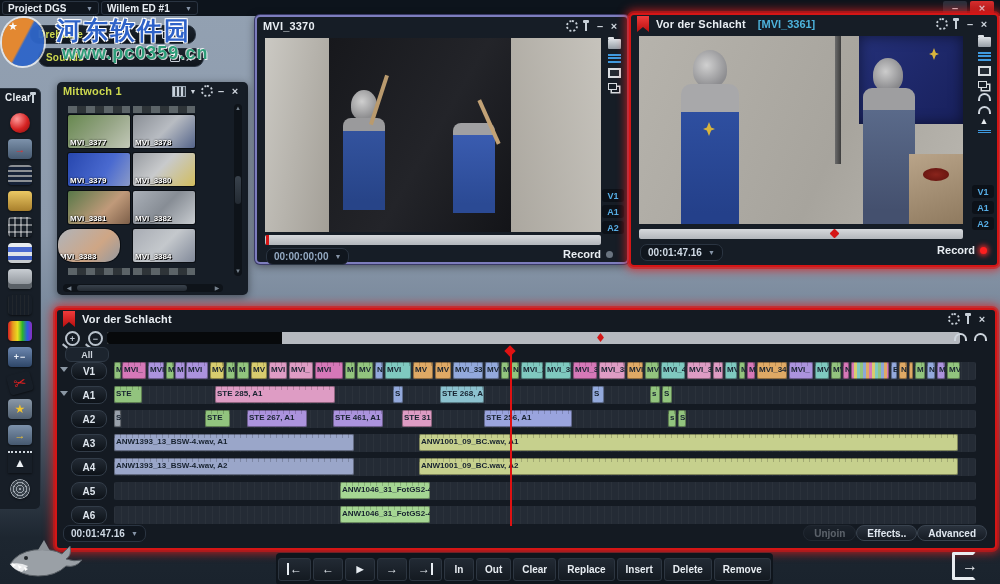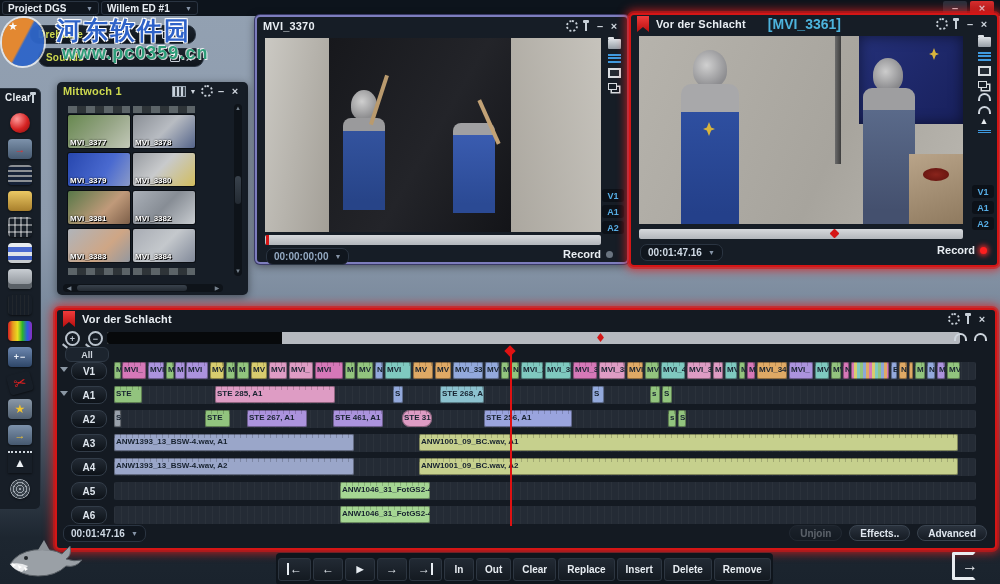--- a/index.html
+++ b/index.html
@@ -2,21 +2,21 @@
 <html><head>
 <meta charset="utf-8">
 <style>
   html,body{margin:0;padding:0;background:#222;font-family:"Liberation Sans","DejaVu Sans",sans-serif;}
   #stage{position:relative;width:1000px;height:584px;overflow:hidden;
     background:linear-gradient(180deg,#93a1b2 0%,#8c9aac 40%,#6d7d90 62%,#3a4654 80%,#1d2630 92%,#1a232d 100%);}
   .win{position:absolute;background:#161d26;border-radius:5px;box-shadow:0 2px 8px rgba(0,0,0,.45);}
   .hdr{position:absolute;left:0;top:0;right:0;height:18px;display:flex;align-items:center;padding:0 6px;box-sizing:border-box;}
   .title{font-size:11px;font-weight:bold;color:#e9eef3;letter-spacing:.2px;}
   .title.green{color:#ccd84f;}
-  .subref{font-size:14px;font-weight:bold;color:#4db3dc;margin-left:22px;}
+  .subref{font-size:11px;font-weight:bold;color:#4db3dc;margin-left:12px;}
   .hsp{flex:1}
   .hico{display:inline-flex;align-items:center;justify-content:center;width:14px;height:13px;color:#cfd6de;font-size:11px;font-weight:bold;cursor:pointer}
   .gear{width:8px;height:8px;border:2px dotted #c8d0d8;border-radius:50%;}
   .pin{position:relative;width:2px;height:8px;background:#c8d0d8;margin-top:2px}
   .pin:before{content:'';position:absolute;top:-3px;left:-2px;width:6px;height:3px;background:#c8d0d8;border-radius:1px}
   .bookmark{width:12px;height:16px;background:linear-gradient(#ef3b3b,#b80f0f);clip-path:polygon(0 0,100% 0,100% 100%,50% 68%,0 100%);margin-right:7px;flex:none}
   .redwin{border:2px solid #d41616;box-shadow:0 0 0 2px rgba(212,22,22,.55),0 0 10px 3px rgba(220,30,30,.8);}
   .bluewin{border:2px solid #7d7dbd;box-shadow:0 0 0 1px #3a3a66,0 2px 8px rgba(0,0,0,.5);}
 
   
@@ -124,21 +124,21 @@
     background-image:repeating-linear-gradient(90deg,rgba(255,255,255,.03) 0 1px,transparent 1px 7px)}
   .clip{position:absolute;top:0;height:17px;border-radius:2px;overflow:hidden;box-shadow:inset 0 0 0 1px rgba(0,0,0,.35);cursor:pointer;
     background-image:repeating-linear-gradient(90deg,rgba(0,0,0,.18) 0 1px,transparent 1px 6px);background-size:100% 4px;background-repeat:repeat-x}
   .clip .clab{position:absolute;left:2px;top:3px;font-size:8px;font-weight:bold;color:#17222f;white-space:nowrap}
   .clip.stripes{background:repeating-linear-gradient(90deg,#d678b8 0 3px,#d8cc6e 3px 6px,#7fc9c0 6px 9px,#92c47e 9px 12px,#8da7d8 12px 15px,#dfa965 15px 18px)}
   #playline{position:absolute;left:453px;top:44px;width:2px;height:172px;background:#e01212;z-index:9}
   #playdiamond{position:absolute;left:449px;top:37px;width:8px;height:8px;background:#e01212;transform:rotate(45deg);z-index:9}
   #scrolldiamond{position:absolute;left:540px;top:23px;width:7px;height:9px;background:#d41616;border-radius:50% 50% 50% 50%/60% 60% 40% 40%;z-index:9;clip-path:polygon(50% 0,100% 50%,50% 100%,0 50%)}
   .tlbtn{height:16px;background:linear-gradient(#2a323d,#161c24);border:1px solid #39434f;border-radius:8px;color:#dfe6ee;font-size:10px;font-weight:bold;padding:0 10px;cursor:pointer}
   .tlbtn.dim{opacity:.35}
-  #tlbtns{position:absolute;right:8px;bottom:7px;display:flex;gap:7px}
+  #tlbtns{position:absolute;right:8px;bottom:7px;display:flex;}
 
   
   #transport{position:absolute;left:276px;top:553px;height:28px;display:flex;align-items:center;gap:2px;background:#0f151c;border-radius:4px;padding:2px}
   .tbtn{height:23px;min-width:30px;background:linear-gradient(#222a34,#141a21);border:1px solid #2c3540;border-radius:3px;color:#e8edf2;font-size:10px;font-weight:bold;display:flex;align-items:center;justify-content:center;padding:0 8px;cursor:pointer}
   .tbtn .g{font-size:12px;line-height:1}
   .tbtn .g.play{font-size:9px}
   .tbtn .g.barl{border-left:2px solid #e8edf2;padding-left:1px}
   .tbtn .g.barr{border-right:2px solid #e8edf2;padding-right:1px}
 
   #exit{position:absolute;left:946px;top:550px;width:46px;height:30px;cursor:pointer}
@@ -257,21 +257,21 @@
         </div>
         <div class="thumb th4" style="left: 76px; top: 53px;">
           <span class="tlab">MVI_3380</span>
         </div>
         <div class="thumb th5" style="left: 11px; top: 91px;">
           <span class="tlab">MVI_3381</span>
         </div>
         <div class="thumb th6" style="left: 76px; top: 91px;">
           <span class="tlab">MVI_3382</span>
         </div>
-        <div class="thumb th7" style="left: 11px; top: 129px;">
+        <div class="thumb th7" style="left: 1px; top: 129px; border-radius: 15px;">
           <span class="tlab">MVI_3383</span>
         </div>
         <div class="thumb th8" style="left: 76px; top: 129px;">
           <span class="tlab">MVI_3384</span>
         </div>
       </div>
   </div>
 
   <div class="win bluewin" style="left:255px;top:15px;width:370px;height:245px">
     <div class="hdr">
@@ -588,21 +588,21 @@
             </div>
             <div class="clip" style="left: 91px; width: 25px; background-color: rgb(146, 196, 126);">
               <span class="clab">STE</span>
             </div>
             <div class="clip" style="left: 133px; width: 60px; background-color: rgb(171, 147, 221);">
               <span class="clab">STE 267, A1</span>
             </div>
             <div class="clip" style="left: 219px; width: 50px; background-color: rgb(171, 147, 221);">
               <span class="clab">STE 461, A1</span>
             </div>
-            <div class="clip" style="left: 288px; width: 30px; background-color: rgb(222, 156, 196); border-radius: 8px;">
+            <div class="clip" style="left: 288px; width: 30px; background-color: rgb(222, 156, 196);">
               <span class="clab">STE 31</span>
             </div>
             <div class="clip" style="left: 370px; width: 88px; background-color: rgb(154, 164, 222);">
               <span class="clab">STE 256, A1</span>
             </div>
             <div class="clip" style="left: 554px; width: 8px; background-color: rgb(146, 196, 126);">
               <span class="clab">s</span>
             </div>
             <div class="clip" style="left: 564px; width: 8px; background-color: rgb(146, 196, 126);">
               <span class="clab">S</span>

